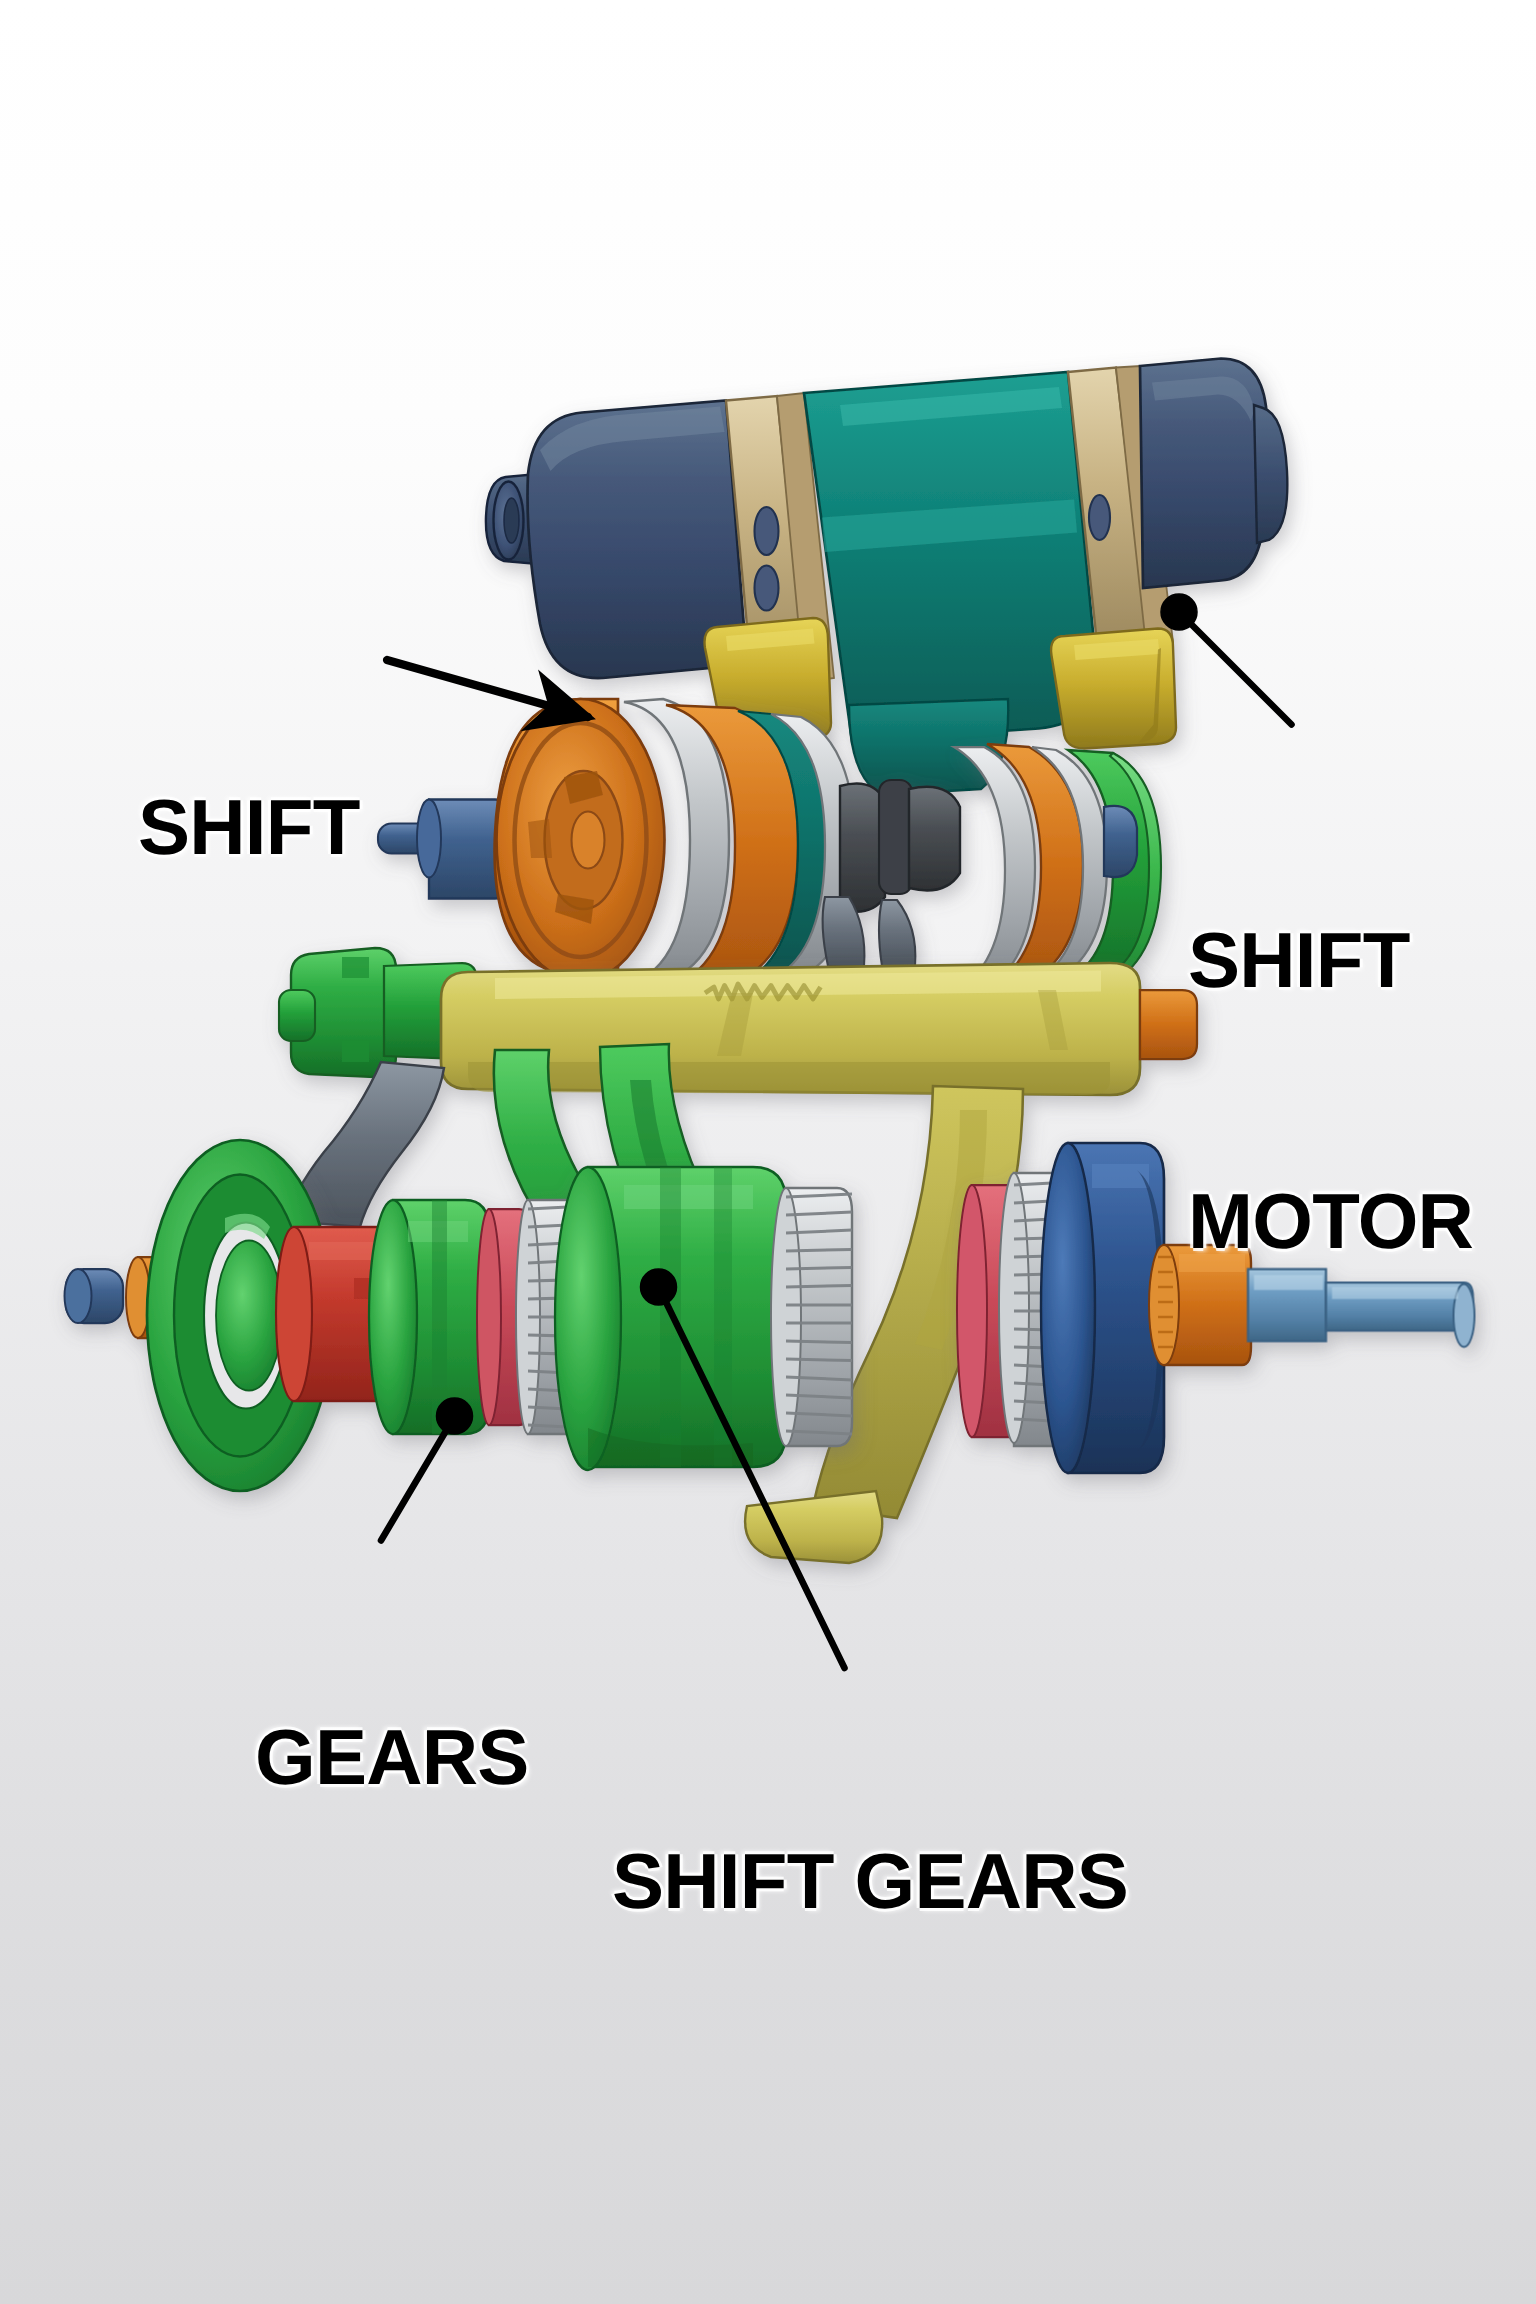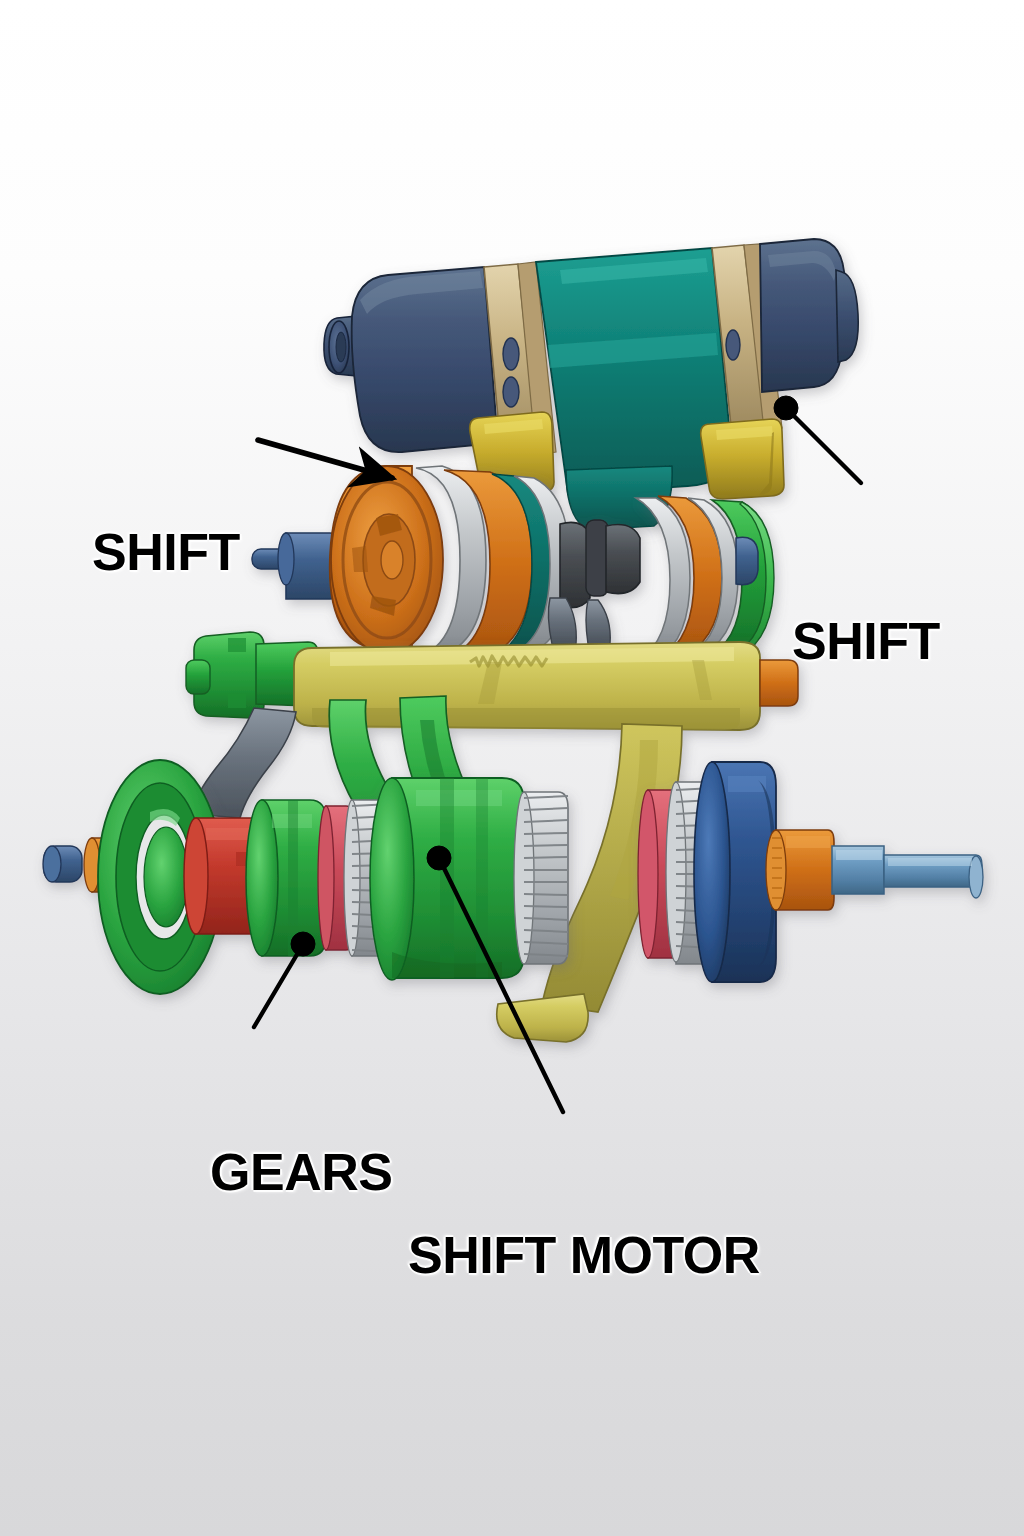--- a/index.html
+++ b/index.html
@@ -31,21 +31,21 @@
        2px 0 0 rgba(255,255,255,0.85),
       -2px 0 0 rgba(255,255,255,0.85),
        0 2px 0 rgba(255,255,255,0.85),
        0 -2px 0 rgba(255,255,255,0.85),
        2px 2px 3px rgba(255,255,255,0.8),
       -2px -2px 3px rgba(255,255,255,0.8);
     user-select: none;
   }
   #label-shift-actuator { left: 92px;  top: 407px;  text-align: left; }
   #label-shift-motor    { left: 792px; top: 496px;  text-align: left; }
-  #label-gears          { left: 170px; top: 1027px; text-align: left; margin-left: 40px; }
+  #label-gears          { left: 170px; top: 1027px; text-align: left; }
   #label-shift-fork     { left: 408px; top: 1110px; text-align: left; }
   .label .ln { display: block; }
 </style>
 </head>
 <body>
 
 <div id="stage">
 
   <svg id="art" viewBox="0 0 1024 1536" width="1024" height="1536">
     <defs>
@@ -449,23 +449,24 @@
 
     </g>
   </svg>
 
   <div class="label" id="label-shift-actuator">
     <span class="ln">SHIFT</span>
   </div>
 
   <div class="label" id="label-shift-motor">
     <span class="ln">SHIFT</span>
+    <span class="ln">MOTOR</span>
   </div>
 
   <div class="label" id="label-gears">
     <span class="ln">GEARS</span>
   </div>
 
   <div class="label" id="label-shift-fork">
-    <span class="ln">SHIFT MOTOR</span>
+    <span class="ln">SHIFT GEARS</span>
   </div>
 
 </div>
 
 </body></html>

